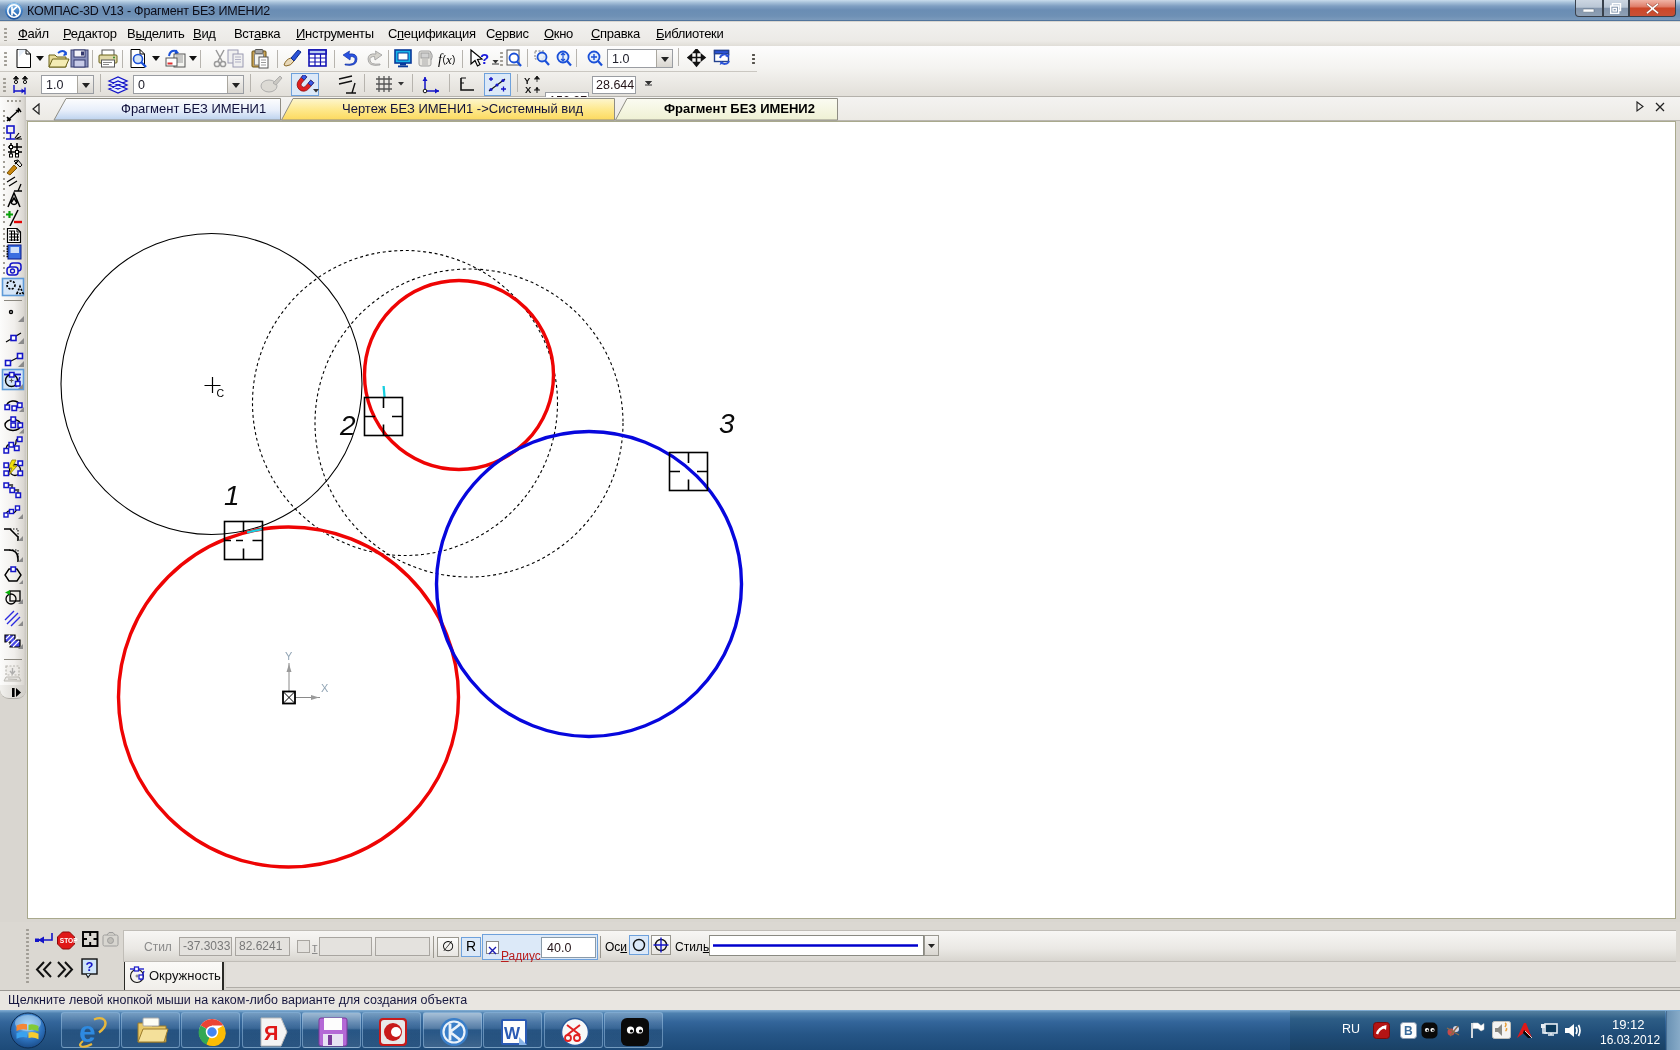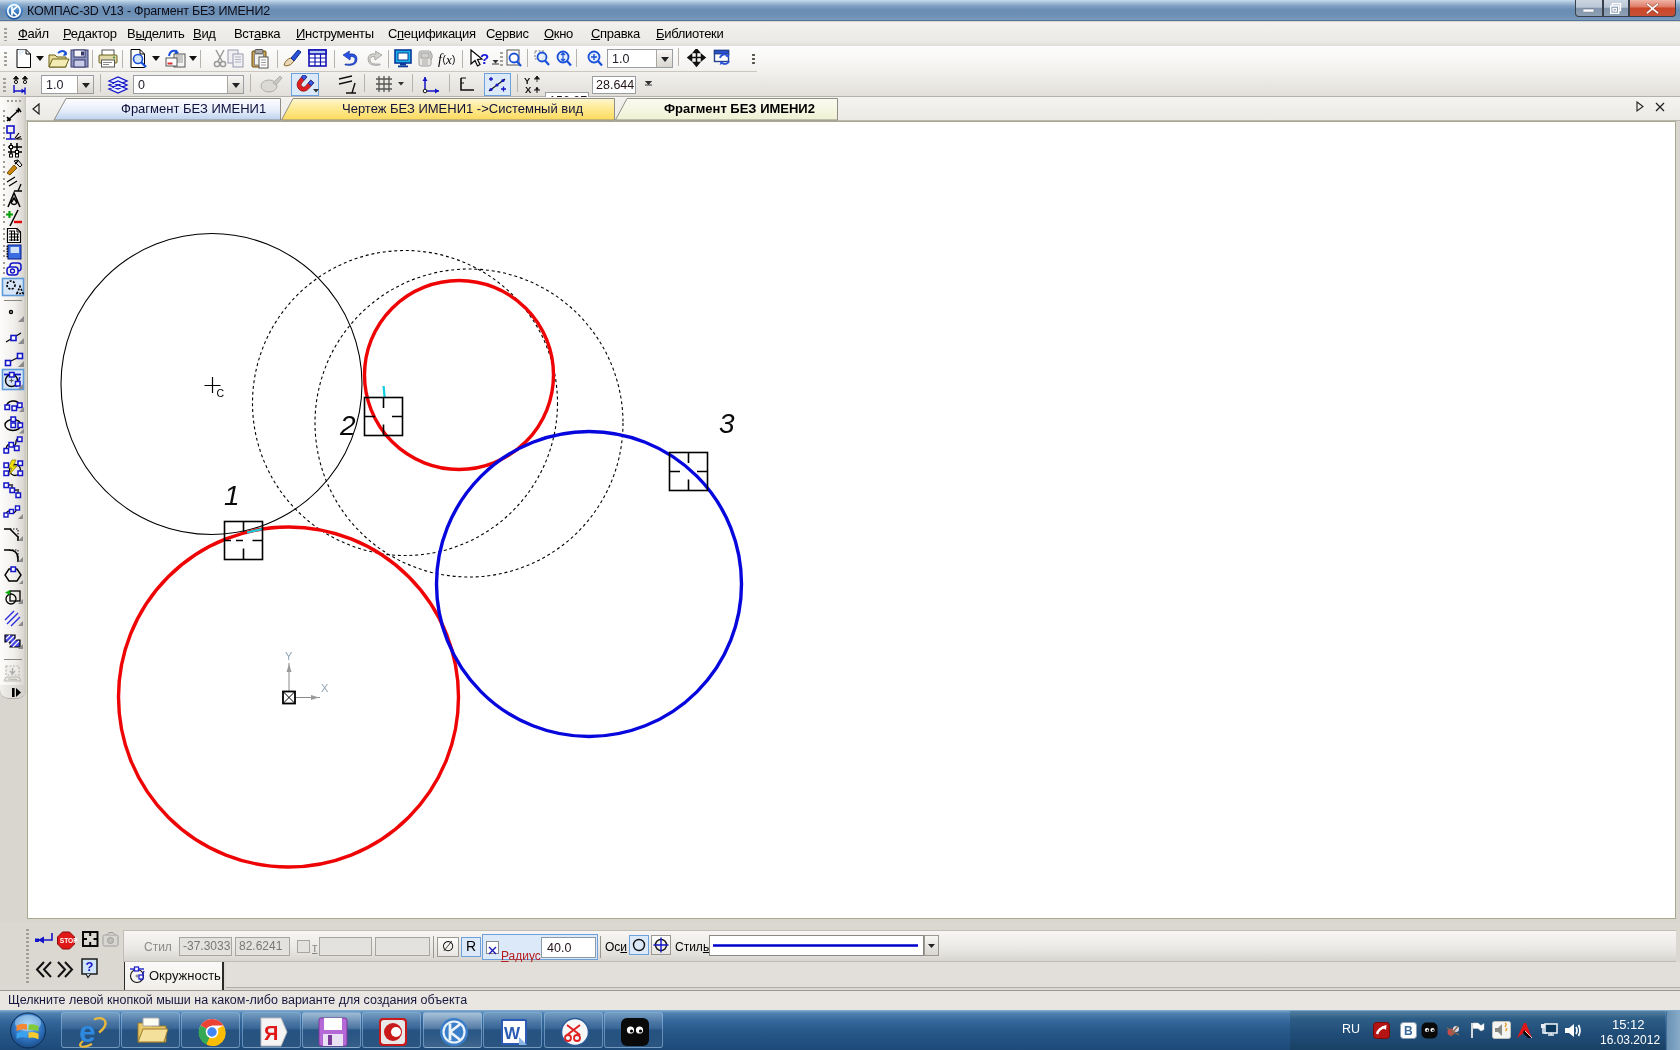--- a/index.html
+++ b/index.html
@@ -925,16 +925,16 @@
       <rect x="5" y="2" width="12" height="9" fill="#0d3a5c" stroke="#e8eef4" stroke-width="1.6"></rect>
       <path d="M8 13 h6 M11 11 v2" stroke="#e8eef4" stroke-width="1.4"></path>
       <path d="M1 4 h4 M3 4 v7 h4" stroke="#e8eef4" stroke-width="1.6" fill="none"></path>
       <path d="M1 2 h4 v4 h-4 Z" fill="#e8eef4"></path>
     </svg>
 <svg style="position:absolute;left:1563px;top:12px" width="19" height="17">
       <path d="M2 6 H6 L11 2 V15 L6 11 H2 Z" fill="#fdfdfd"></path>
       <path d="M13 5 q2 3.5 0 7 M15.5 3 q3 5.5 0 11" stroke="#fdfdfd" stroke-width="1.7" fill="none"></path>
     </svg>
 
-<span style="position:absolute;left:1612px;top:7px;font-size:13px;color:#fff">15:12</span>
+<span style="position:absolute;left:1612px;top:7px;font-size:13px;color:#fff">19:12</span>
 <span style="position:absolute;left:1600px;top:23px;font-size:12px;color:#fff">16.03.2012</span>
 <div style="position:absolute;left:1666px;top:1px;width:14px;height:39px;background:linear-gradient(90deg,#6a92b4,#88abc8);border-left:1px solid #486e92"></div>
 </div>
 
 </body></html>

